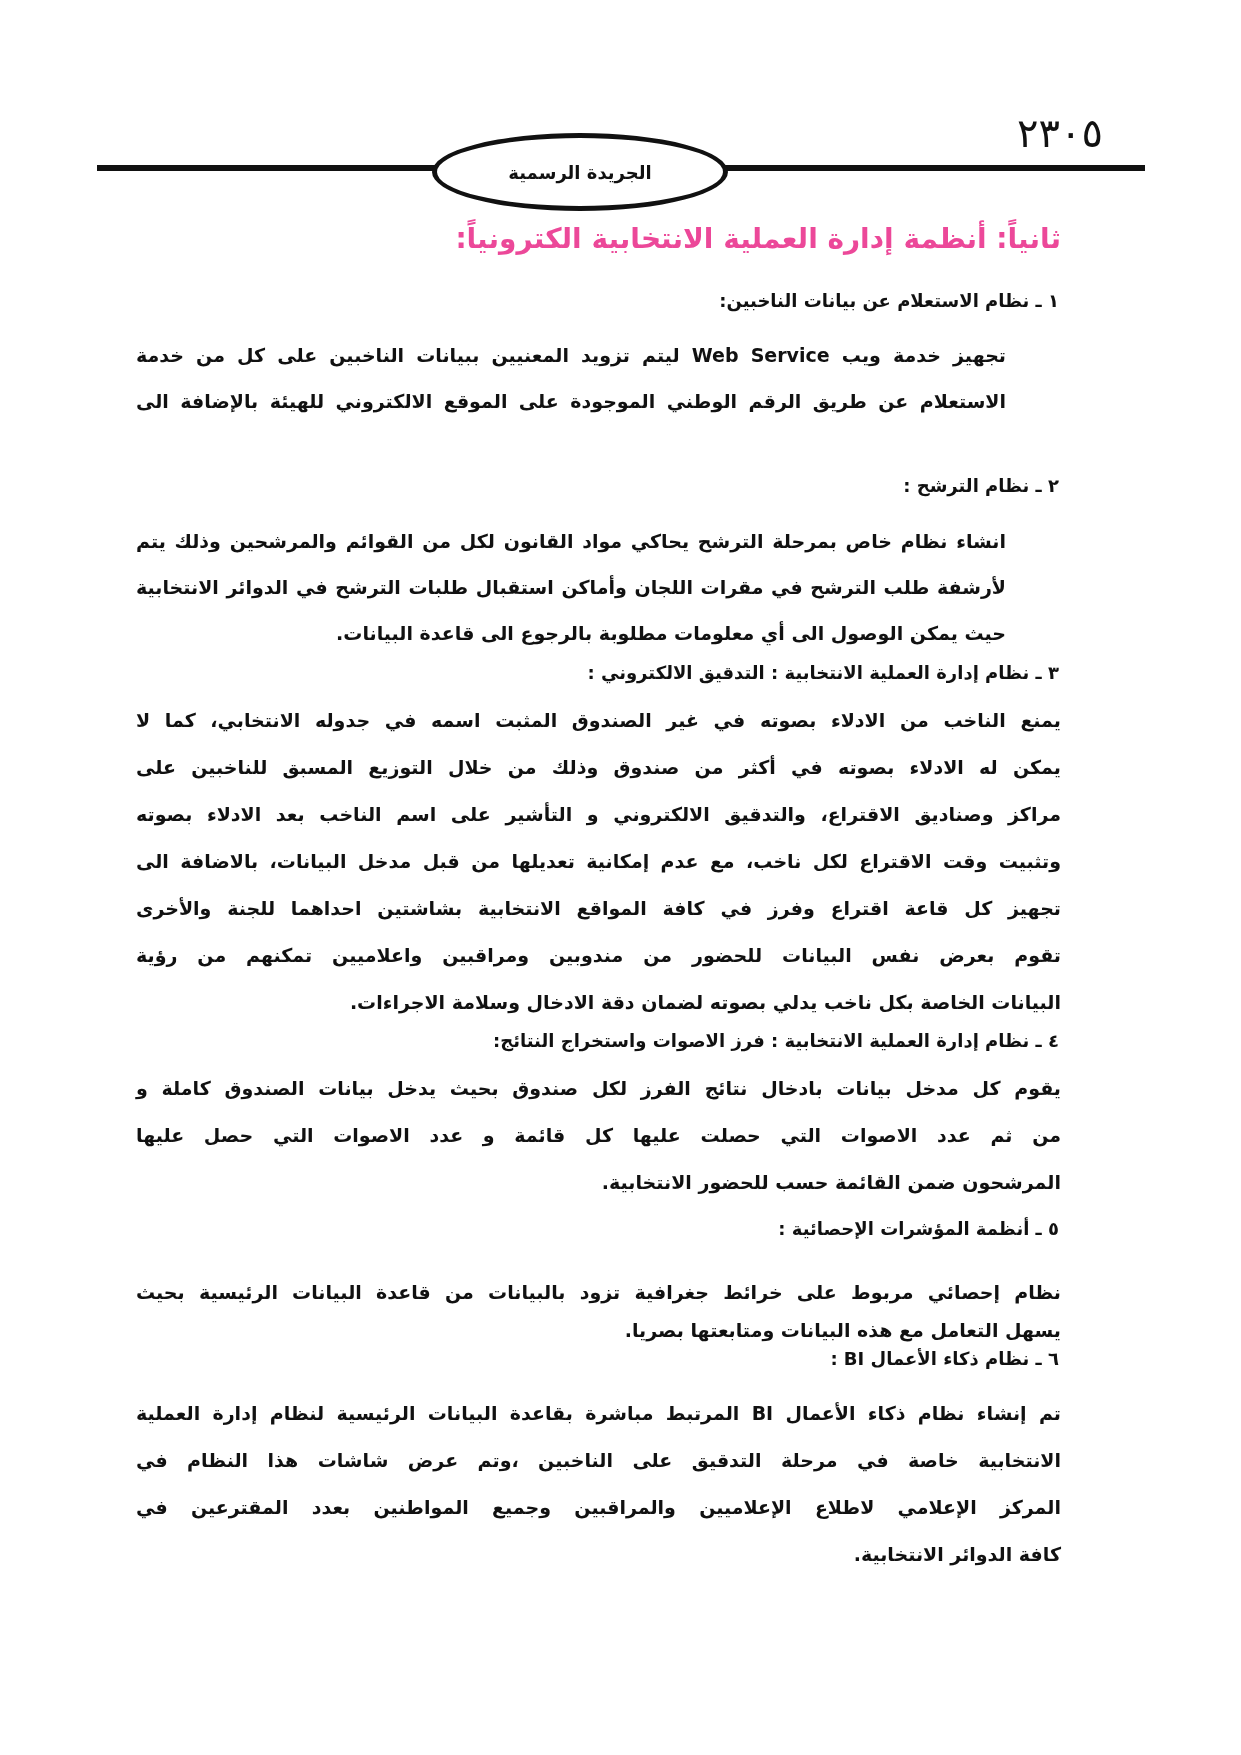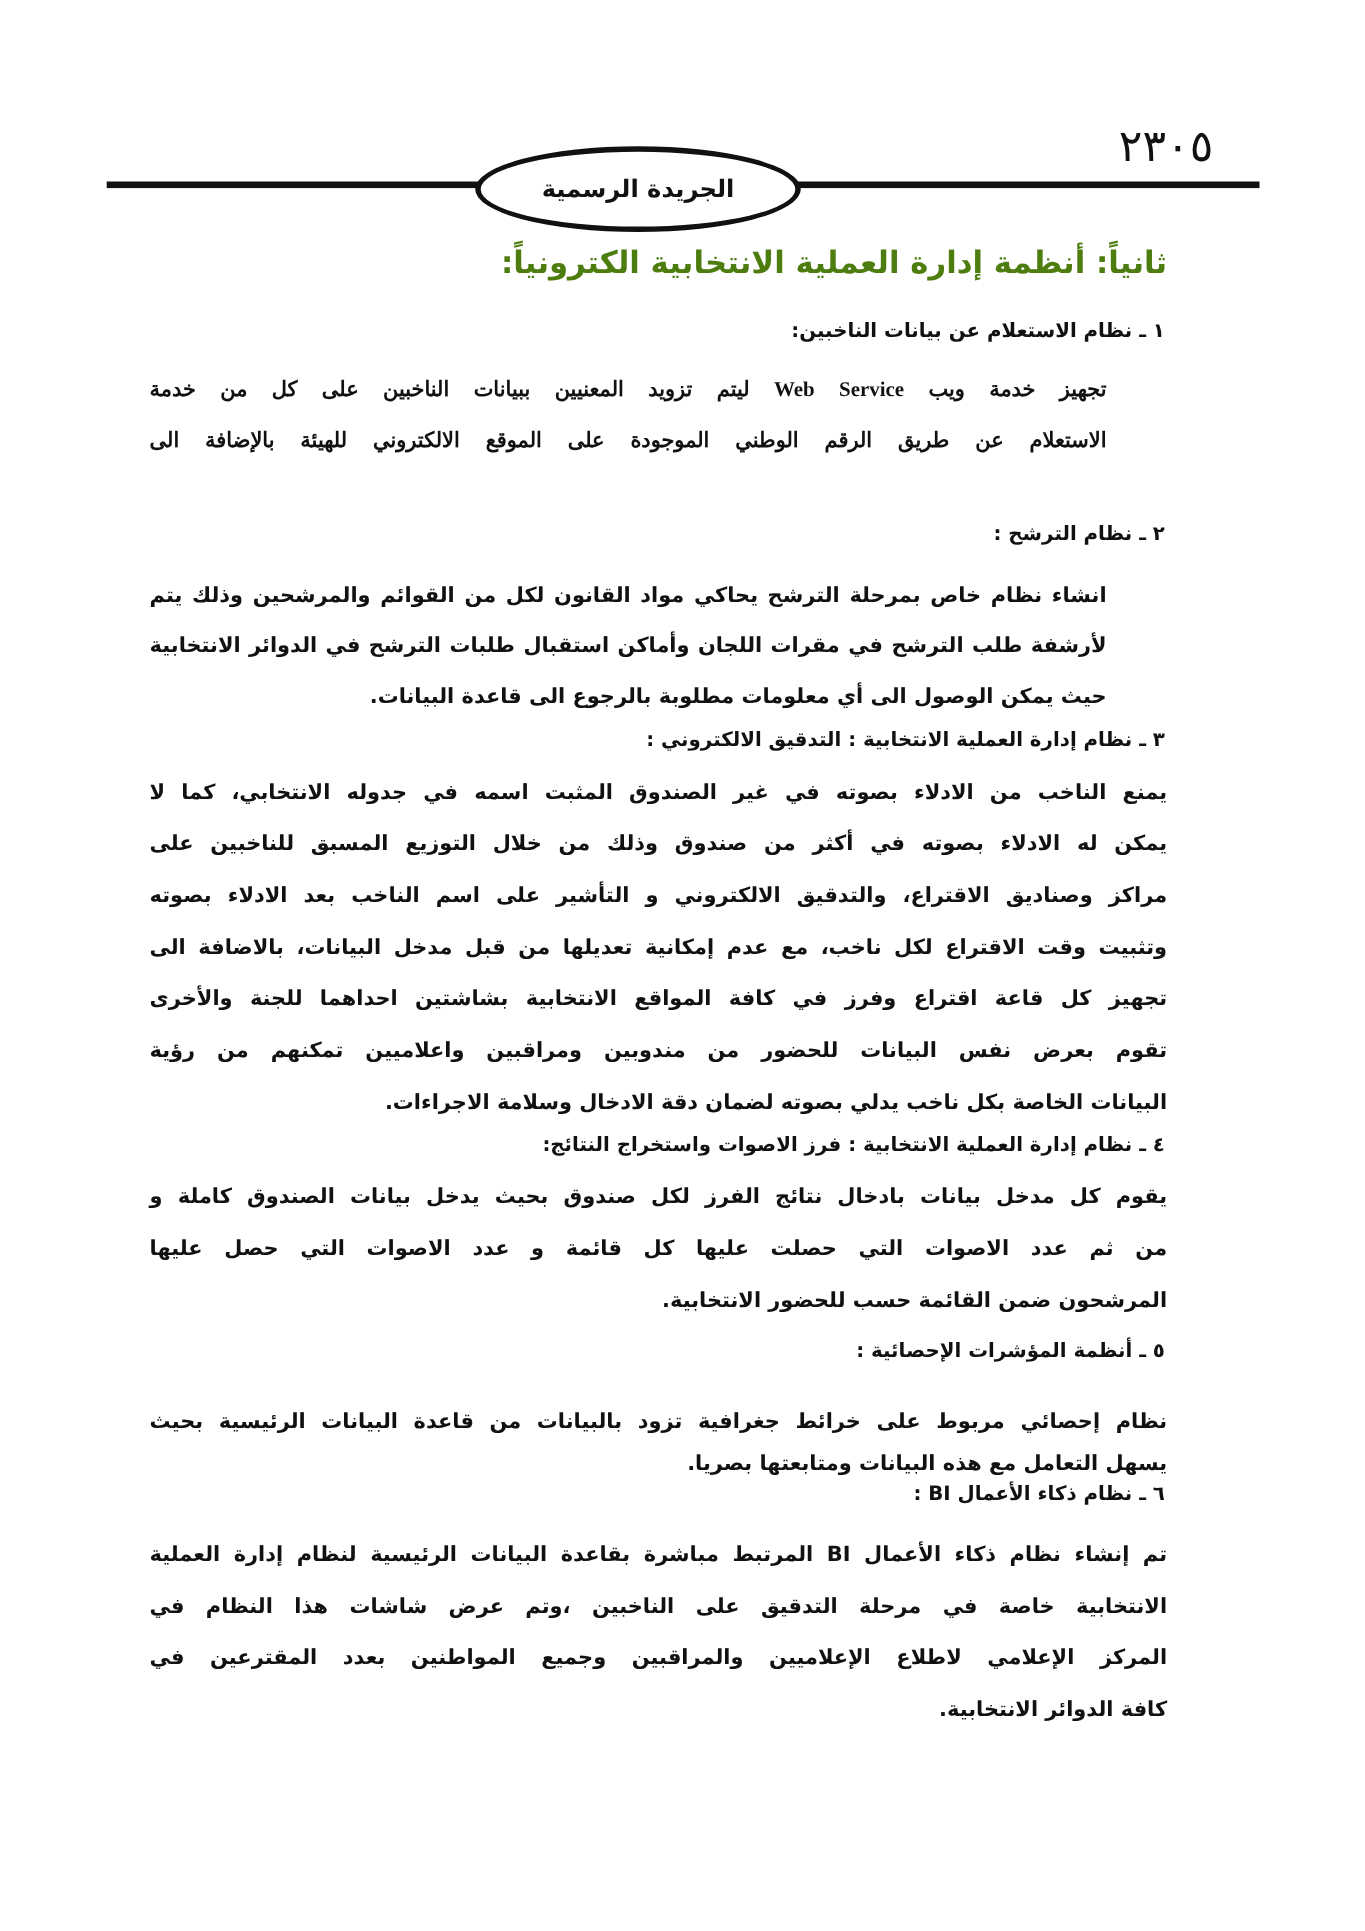--- a/index.html
+++ b/index.html
@@ -5,21 +5,21 @@
     html, body { margin: 0; padding: 0; background: #ffffff; }
     body { width: 1241px; height: 1755px; position: relative; overflow: hidden;
            font-family: "DejaVu Sans", "Liberation Sans", sans-serif; color: #111; }
     .page { position: absolute; left: 0; top: 0; width: 1241px; height: 1755px; }
 
     
     .rule { position: absolute; left: 97px; top: 165px; width: 1048px; height: 6px; background: #111; }
     .oval { position: absolute; left: 432px; top: 133px; width: 296px; height: 78px;
             border: 5px solid #111; border-radius: 50%; background: #fff; box-sizing: border-box;
             display: flex; align-items: center; justify-content: center; }
-    .oval span { font-weight: bold; font-size: 22px; direction: rtl; }
+    .oval span { font-weight: bold; font-size: 18px; direction: rtl; }
     .page-num { position: absolute; right: 138px; top: 110px; font-size: 40px; font-weight: normal;
                 letter-spacing: 6px; direction: rtl; }
     .section-title { position: absolute; right: 180px; top: 222px; color: #e01b24;
                      font-weight: bold; font-size: 28px; direction: rtl; }
     .item-head { position: absolute; right: 182px; font-weight: bold; font-size: 18px; direction: rtl; }
     .para { position: absolute; right: 235px; width: 870px; font-weight: bold; font-size: 19px;
             direction: rtl; text-align: justify; text-align-last: right; }
     .para .line { display: block; text-align: justify; text-align-last: justify; white-space: nowrap; }
     .para .line.last { text-align-last: right; }
     .para .line + .line { margin-top: 0; }
@@ -31,24 +31,24 @@
 <body>
 
 <div class="page">
 
   <div class="rule"></div>
   <div class="oval">
     <span>الجريدة الرسمية</span>
   </div>
   <div class="page-num">٢٣٠٥</div>
 
-  <div class="section-title" style="color: #4d7c0f;">ثانياً:  أنظمة إدارة العملية الانتخابية الكترونياً:</div>
+  <div class="section-title" style="color: #ec4899;">ثانياً:  أنظمة إدارة العملية الانتخابية الكترونياً:</div>
 
   <div class="item-head" style="top:290px;">١  ـ نظام الاستعلام عن بيانات الناخبين:</div>
-  <div class="para lh46" style="top:332px;font-family:Liberation Serif, serif;">
+  <div class="para lh46" style="top:332px;">
     <span class="line">تجهيز خدمة ويب Web Service ليتم تزويد المعنيين ببيانات الناخبين على كل من خدمة</span>
     <span class="line">الاستعلام عن طريق الرقم الوطني الموجودة على الموقع الالكتروني للهيئة بالإضافة الى</span>
   </div>
 
   <div class="item-head" style="top:475px;">٢  ـ  نظام الترشح :</div>
   <div class="para lh46" style="top:518px;">
     <span class="line">انشاء نظام خاص بمرحلة الترشح يحاكي مواد القانون لكل من القوائم والمرشحين وذلك يتم</span>
     <span class="line">لأرشفة طلب الترشح في مقرات اللجان وأماكن استقبال طلبات الترشح في الدوائر الانتخابية</span>
     <span class="line last">حيث يمكن الوصول الى أي معلومات مطلوبة بالرجوع الى قاعدة البيانات.</span>
   </div>

